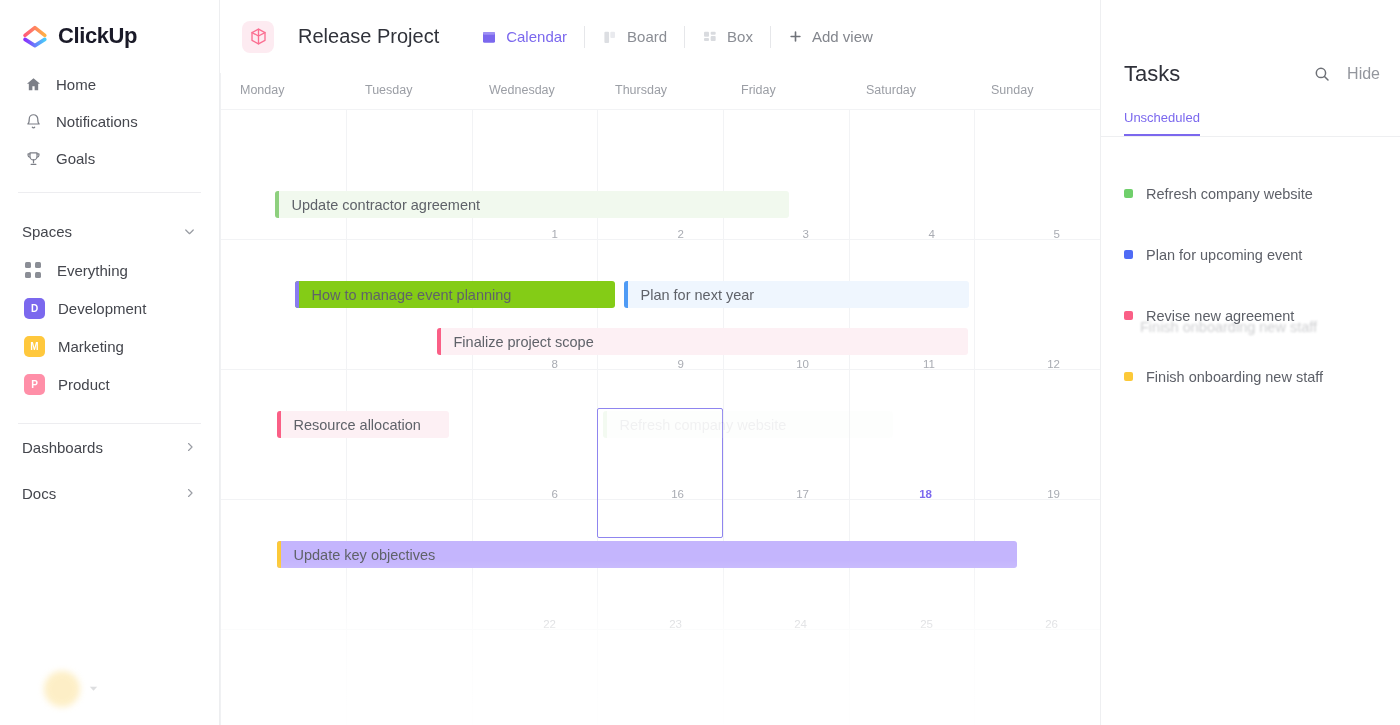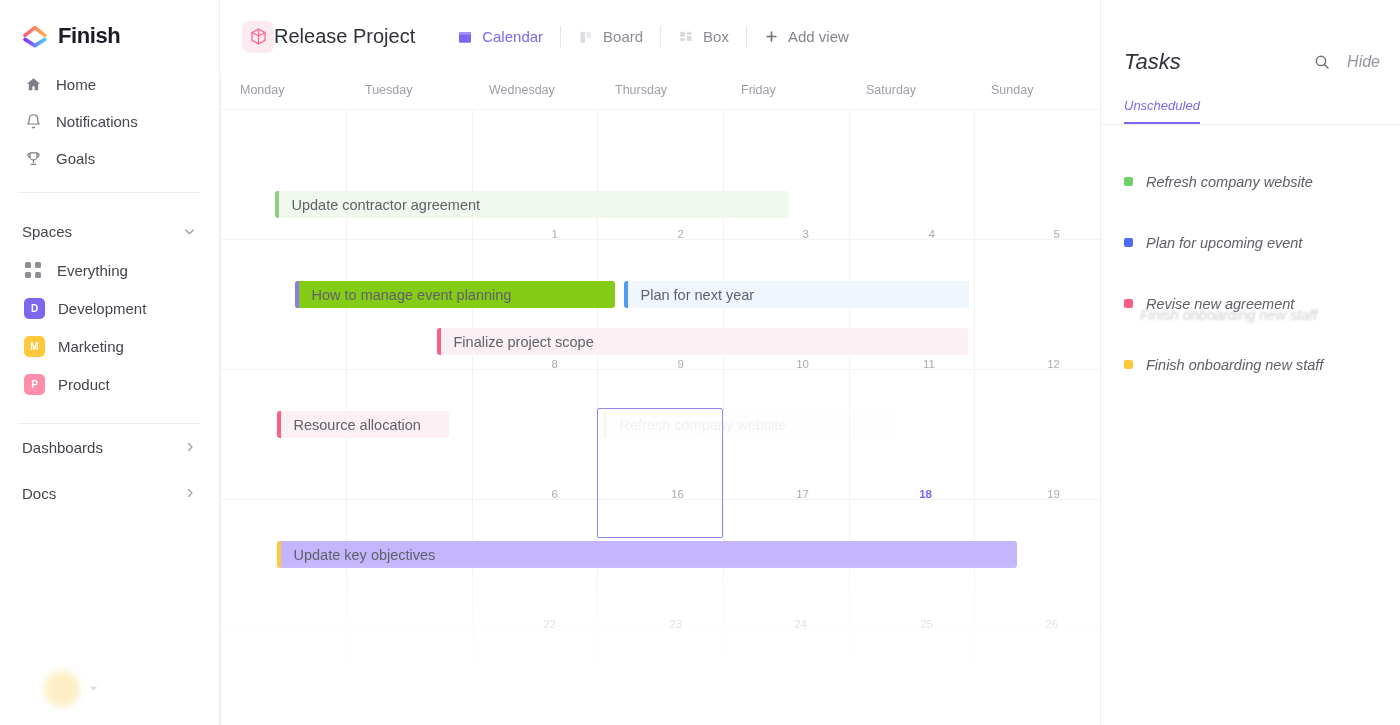--- a/index.html
+++ b/index.html
@@ -149,21 +149,21 @@
 
   .topbar {
     display: flex;
     align-items: center;
     height: 73px;
     padding-left: 22px;
     gap: 0px;
   }
 
   .proj-chip {
-    display: flex; align-items: center; gap: 0;
+    display: flex; align-items: center; gap: 24px;
     cursor: pointer;
   }
   .proj-ico-wrap {
     width: 32px; height: 32px; border-radius: 8px;
     background: #fdebf1;
     display: flex; align-items: center; justify-content: center;
   }
   .proj-title {
     font-size: 20px;
     color: #30323a;
@@ -265,22 +265,21 @@
   }
 
   
   .rpanel {
     position: relative;
     width: 300px;
     flex: 0 0 300px;
     height: 725px;
     background: #ffffff;
     border-left: 1px solid #eeeff1;
-    padding: 0 20px;
-    font-style: italic;
+    padding: 12px 20px;
   }
   .rp-head {
     display: flex; align-items: center; justify-content: space-between;
     height: 96px;
     padding-top: 28px;
     padding-left: 3px;
   }
   .rp-title { font-size: 22px; color: #2f313a; font-weight: 400; }
   .rp-actions { display: flex; align-items: center; gap: 16px; }
   .rp-hide { font-size: 16px; color: #93969d; cursor: pointer; }
@@ -336,21 +335,21 @@
             </linearGradient>
             <linearGradient id="lgBot" x1="0" y1="0" x2="1" y2="0">
               <stop offset="0%" stop-color="#8930fd"></stop>
                 <stop offset="100%" stop-color="#49ccf9"></stop>
             </linearGradient>
           </defs>
           <path d="M3 12.4 L12.9 4.6 L22.8 12.4" fill="none" stroke="url(#lgTop)" stroke-width="3.6" stroke-linecap="round" stroke-linejoin="round"></path>
           <path d="M3 16.4 L12.9 22.6 L22.8 16.4" fill="none" stroke="url(#lgBot)" stroke-width="3.6" stroke-linecap="round" stroke-linejoin="round"></path>
         </svg>
       </span>
-      <span class="logo-text">Finish</span>
+      <span class="logo-text">ClickUp</span>
     </div>
 
     <nav class="nav-list">
       <div class="nav-item">
         <span class="nav-ico">
           <svg width="17" height="17" viewBox="0 0 24 24" fill="currentColor">
               <path d="M12 3.2 2.8 11h2.6v9.2h5V14.6h3.2v5.6h5V11h2.6z"></path>
             </svg>
         </span>
         <span class="nav-label">Home</span>

